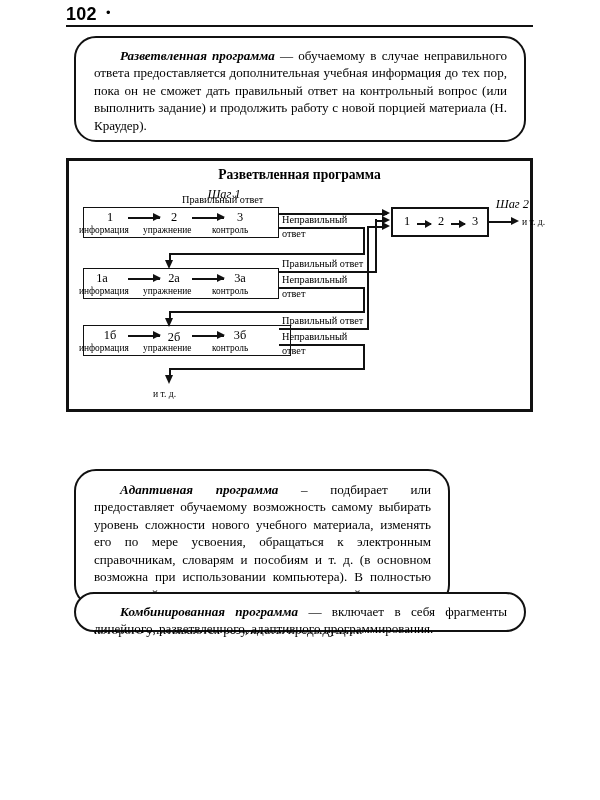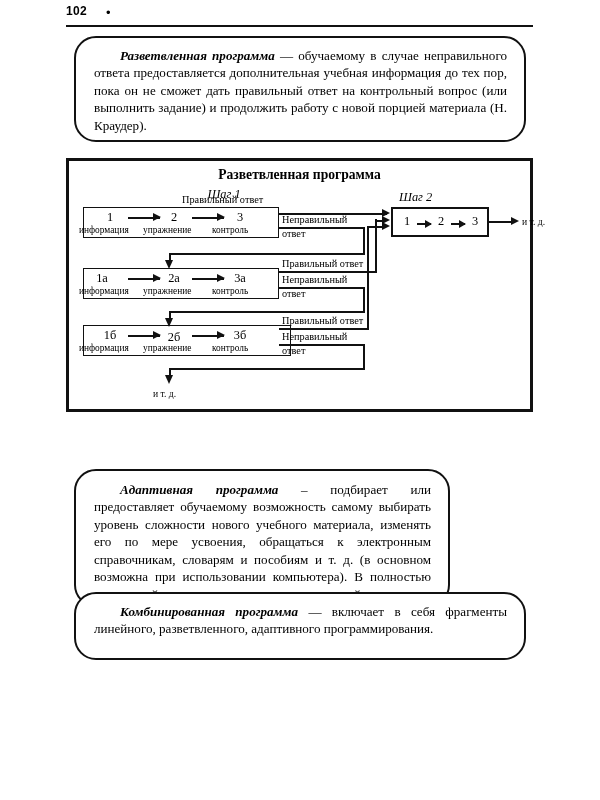--- a/index.html
+++ b/index.html
@@ -13,21 +13,21 @@
   }
   .page{position:absolute;left:0;top:0;width:600px;height:800px;}
 
   
   .header{
     position:absolute;left:66px;top:4px;width:467px;height:20px;
   }
   .hdr-page-no{
     position:absolute;left:0;top:0;
     font-family:"Liberation Sans", sans-serif;
-    font-weight:bold;font-size:12px;letter-spacing:.3px;text-align:right;
+    font-weight:bold;font-size:18px;letter-spacing:.3px;text-align:right;
   }
   .hdr-dot{
     position:absolute;left:40px;top:1px;
     font-family:"Liberation Sans", sans-serif;
     font-size:13px;
   }
   .hdr-title{
     position:absolute;right:0;top:1px;
     font-family:"Liberation Sans", sans-serif;
     font-size:11.4px;white-space:nowrap;
@@ -51,36 +51,36 @@
     line-height:1.335;
     text-align:justify;
     text-indent:26px;
     hyphens:manual;
   }
   .defbox .term{
     font-style:italic;font-weight:bold;
   }
   #defbox-branched{left:74px;top:36px;width:452px;height:106px;padding:9px 17px 0 18px;}
   #defbox-adaptive{left:74px;top:433px;width:376px;height:138px;padding:10px 17px 0 18px;margin-top:36px;}
-  #defbox-combined{left:74px;top:592px;width:452px;height:68px;padding:9px 17px 0 18px;}
+  #defbox-combined{left:74px;top:592px;width:452px;height:40px;padding:9px 17px 0 18px;}
 
   
   #diagram-frame{
     position:absolute;left:66px;top:158px;width:467px;height:254px;
     border:3px solid #111;box-sizing:border-box;background:#fff;
   }
   .dg-title{
     position:absolute;left:0;right:0;top:6px;
     text-align:center;font-weight:bold;font-size:13.6px;
   }
   .dg-step-label{
     position:absolute;font-size:12.4px;font-style:italic;
   }
   #step1-label{left:90px;top:26px;width:130px;text-align:center;}
-  #step2-label{left:330px;top:29px;width:130px;text-align:left;}
+  #step2-label{left:330px;top:36px;width:130px;text-align:right;}
 
   
   .stepbox{
     position:absolute;
     border:1.8px solid #111;
     background:#fff;
     box-sizing:border-box;
   }
   .sb-num{
     position:absolute;font-size:12.4px;text-align:center;width:34px;

